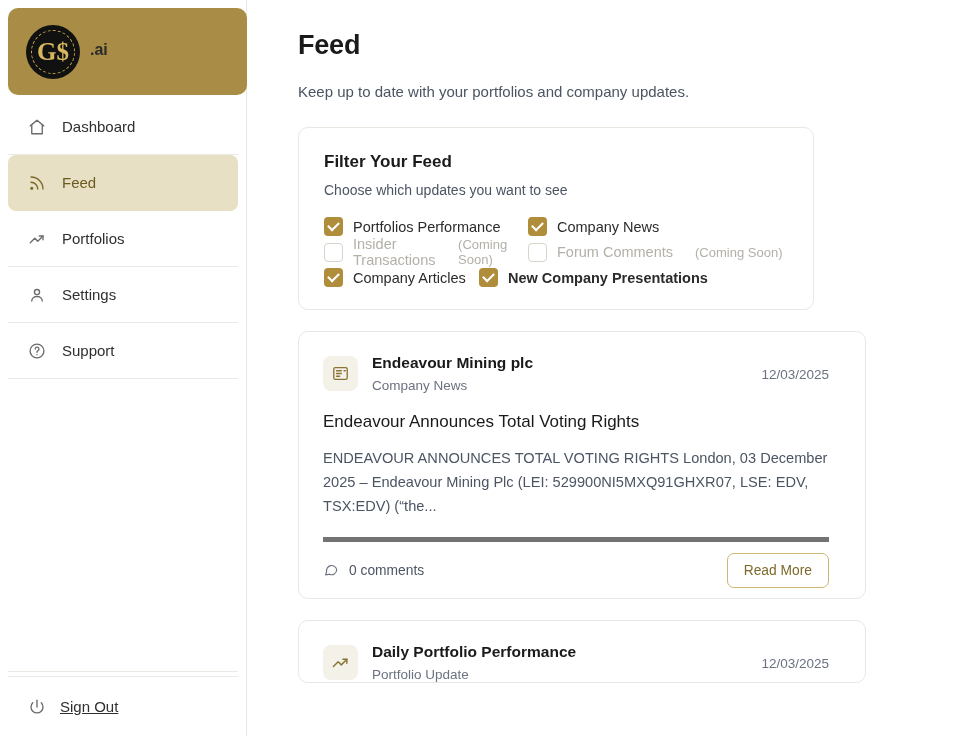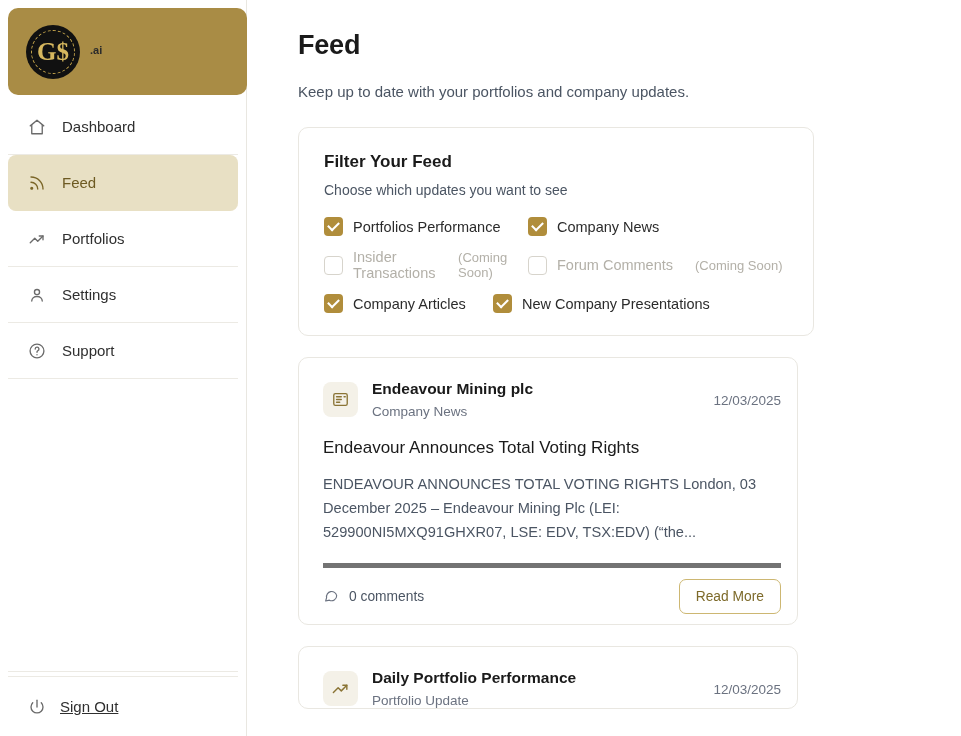--- a/index.html
+++ b/index.html
@@ -60,21 +60,21 @@
   }
   .brand-text { display: flex; flex-direction: column; align-items: flex-start; }
   .brand-name {
     font-size: 25px;
     font-weight: bold;
     color: #161616;
     letter-spacing: -0.4px;
     line-height: 1.05;
   }
   .brand-sub {
-    font-size: 11px;
+    font-size: 16px;
     color: #2b2b2b;
     align-self: flex-end;
     margin-top: -3px;
     margin-right: 2px;
     font-weight: bold;
   }
 
   .nav { margin-top: 4px; display: flex; flex-direction: column; }
   .nav-item {
     height: 56px;
@@ -145,21 +145,21 @@
   }
 
   
   .filter-card {
     margin-top: 27px;
     width: 516px;
     padding: 24px 25px 22px 25px;
   }
   .filter-title { font-size: 17px; font-weight: bold; color: #1a1a1a; }
   .filter-sub { margin-top: 10px; font-size: 14px; color: #4b5563; }
-  .filter-rows { margin-top: 19px; display: flex; flex-direction: column; gap: 13px; }
+  .filter-rows { margin-top: 19px; display: flex; flex-direction: column; }
   .filter-row { display: flex; align-items: center; }
   .chk-wrap { display: flex; align-items: center; gap: 10px; cursor: pointer; }
   .chk {
     width: 19px; height: 19px;
     border-radius: 4px;
     background: #b08d3b;
     display: flex; align-items: center; justify-content: center;
     flex: none;
   }
   .chk:after {
@@ -171,22 +171,22 @@
   }
   .chk.off { background: #ffffff; border: 1px solid #d7d4cc; }
   .chk.off:after { display: none; }
   .chk-label { font-size: 14.5px; color: #2b2b2b; }
   .chk-label.dim { color: #b3b0a8; }
   .soon { font-size: 13px; color: #b3b0a8; margin-left: 12px; }
 
   
   .feed-card {
     margin-top: 21px;
-    width: 500px;
-    padding: 22px 16px 0 24px;
+    width: 568px;
+    padding: 22px 36px 0 24px;
   }
   .fc-head { display: flex; align-items: flex-start; }
   .fc-ic {
     width: 35px; height: 35px;
     border-radius: 8px;
     background: #f4f1e8;
     display: flex; align-items: center; justify-content: center;
     color: #8a7435;
     flex: none;
     margin-top: 2px;
@@ -338,21 +338,21 @@
             <span class="chk-label dim">Forum Comments</span>
             <span class="soon">(Coming Soon)</span>
           </label>
         </div>
 
         <div class="filter-row">
           <label class="chk-wrap" style="width:155px;">
             <span class="chk"></span>
             <span class="chk-label">Company Articles</span>
           </label>
-          <label class="chk-wrap" style="margin-left:14px;">
+          <label class="chk-wrap" style="font-weight:bold;">
             <span class="chk"></span>
             <span class="chk-label">New Company Presentations</span>
           </label>
         </div>
 
       </div>
     </section>
 
     <article class="card feed-card">
       <div class="fc-head">

